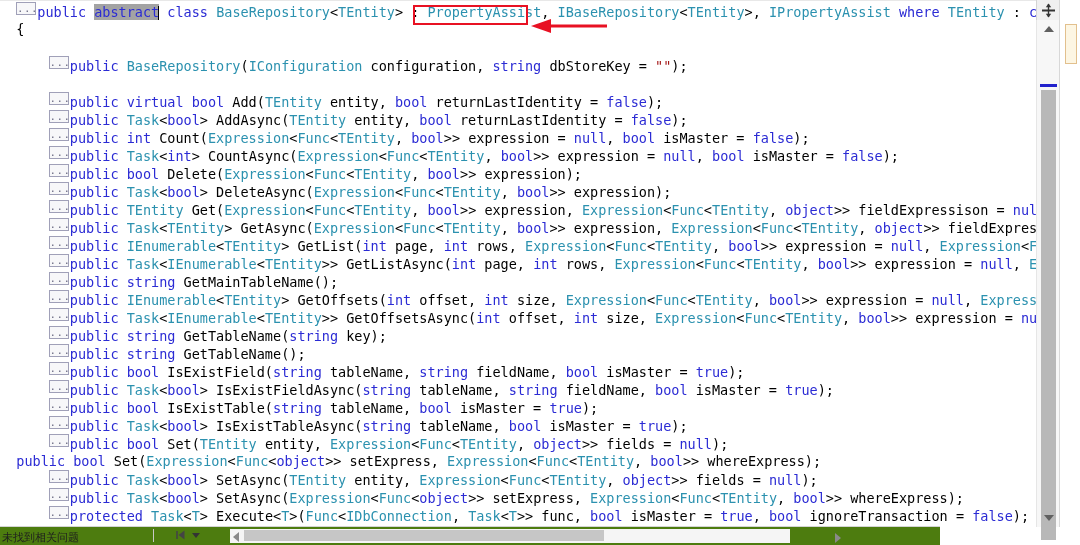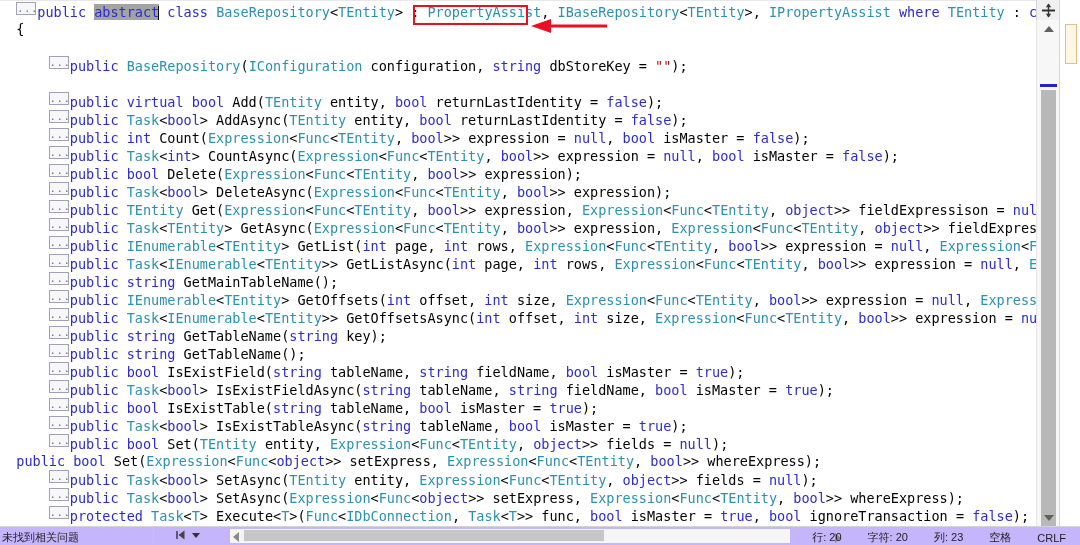--- a/index.html
+++ b/index.html
@@ -195,25 +195,25 @@
     border: 1px solid #e2c08d;
     background: #fdf6e3;
     box-sizing: border-box;
   }
 
   
   #status-bar {
     position: absolute;
     left: 0;
     bottom: 0;
-    width: 1080px;
+    width: 940px;
     height: 18px;
-    background: #c4b5fd;
+    background: #4d7c0f;
     border-top: 1px solid #d4d4d4;
-    font-family: Liberation Sans, sans-serif;
+    font-family: Liberation Serif, serif;
     font-size: 11px;
     color: #1e1e1e;
     overflow: hidden;
   }
   #status-left {
     position: absolute;
     left: 2px;
     top: 3px;
     white-space: nowrap;
   }
@@ -344,22 +344,15 @@
     <div id="hscrollbar">
       <div id="hscroll-left">
         <div class="tri-left"></div>
       </div>
       <div id="hscroll-thumb"></div>
     </div>
     <div id="hscroll-right" style="position:absolute;left:832px;top:5px;">
       <div class="tri-right"></div>
     </div>
 
-    <div id="status-right">
-      <span class="status-metric"><span>行:</span> <span>20</span></span>
-      <span class="status-metric"><span>字符:</span> <span>20</span></span>
-      <span class="status-metric"><span>列:</span> <span>23</span></span>
-      <span class="status-metric">空格</span>
-      <span class="status-metric">CRLF</span>
-    </div>
   </div>
 
 </div>
 
 </body></html>

